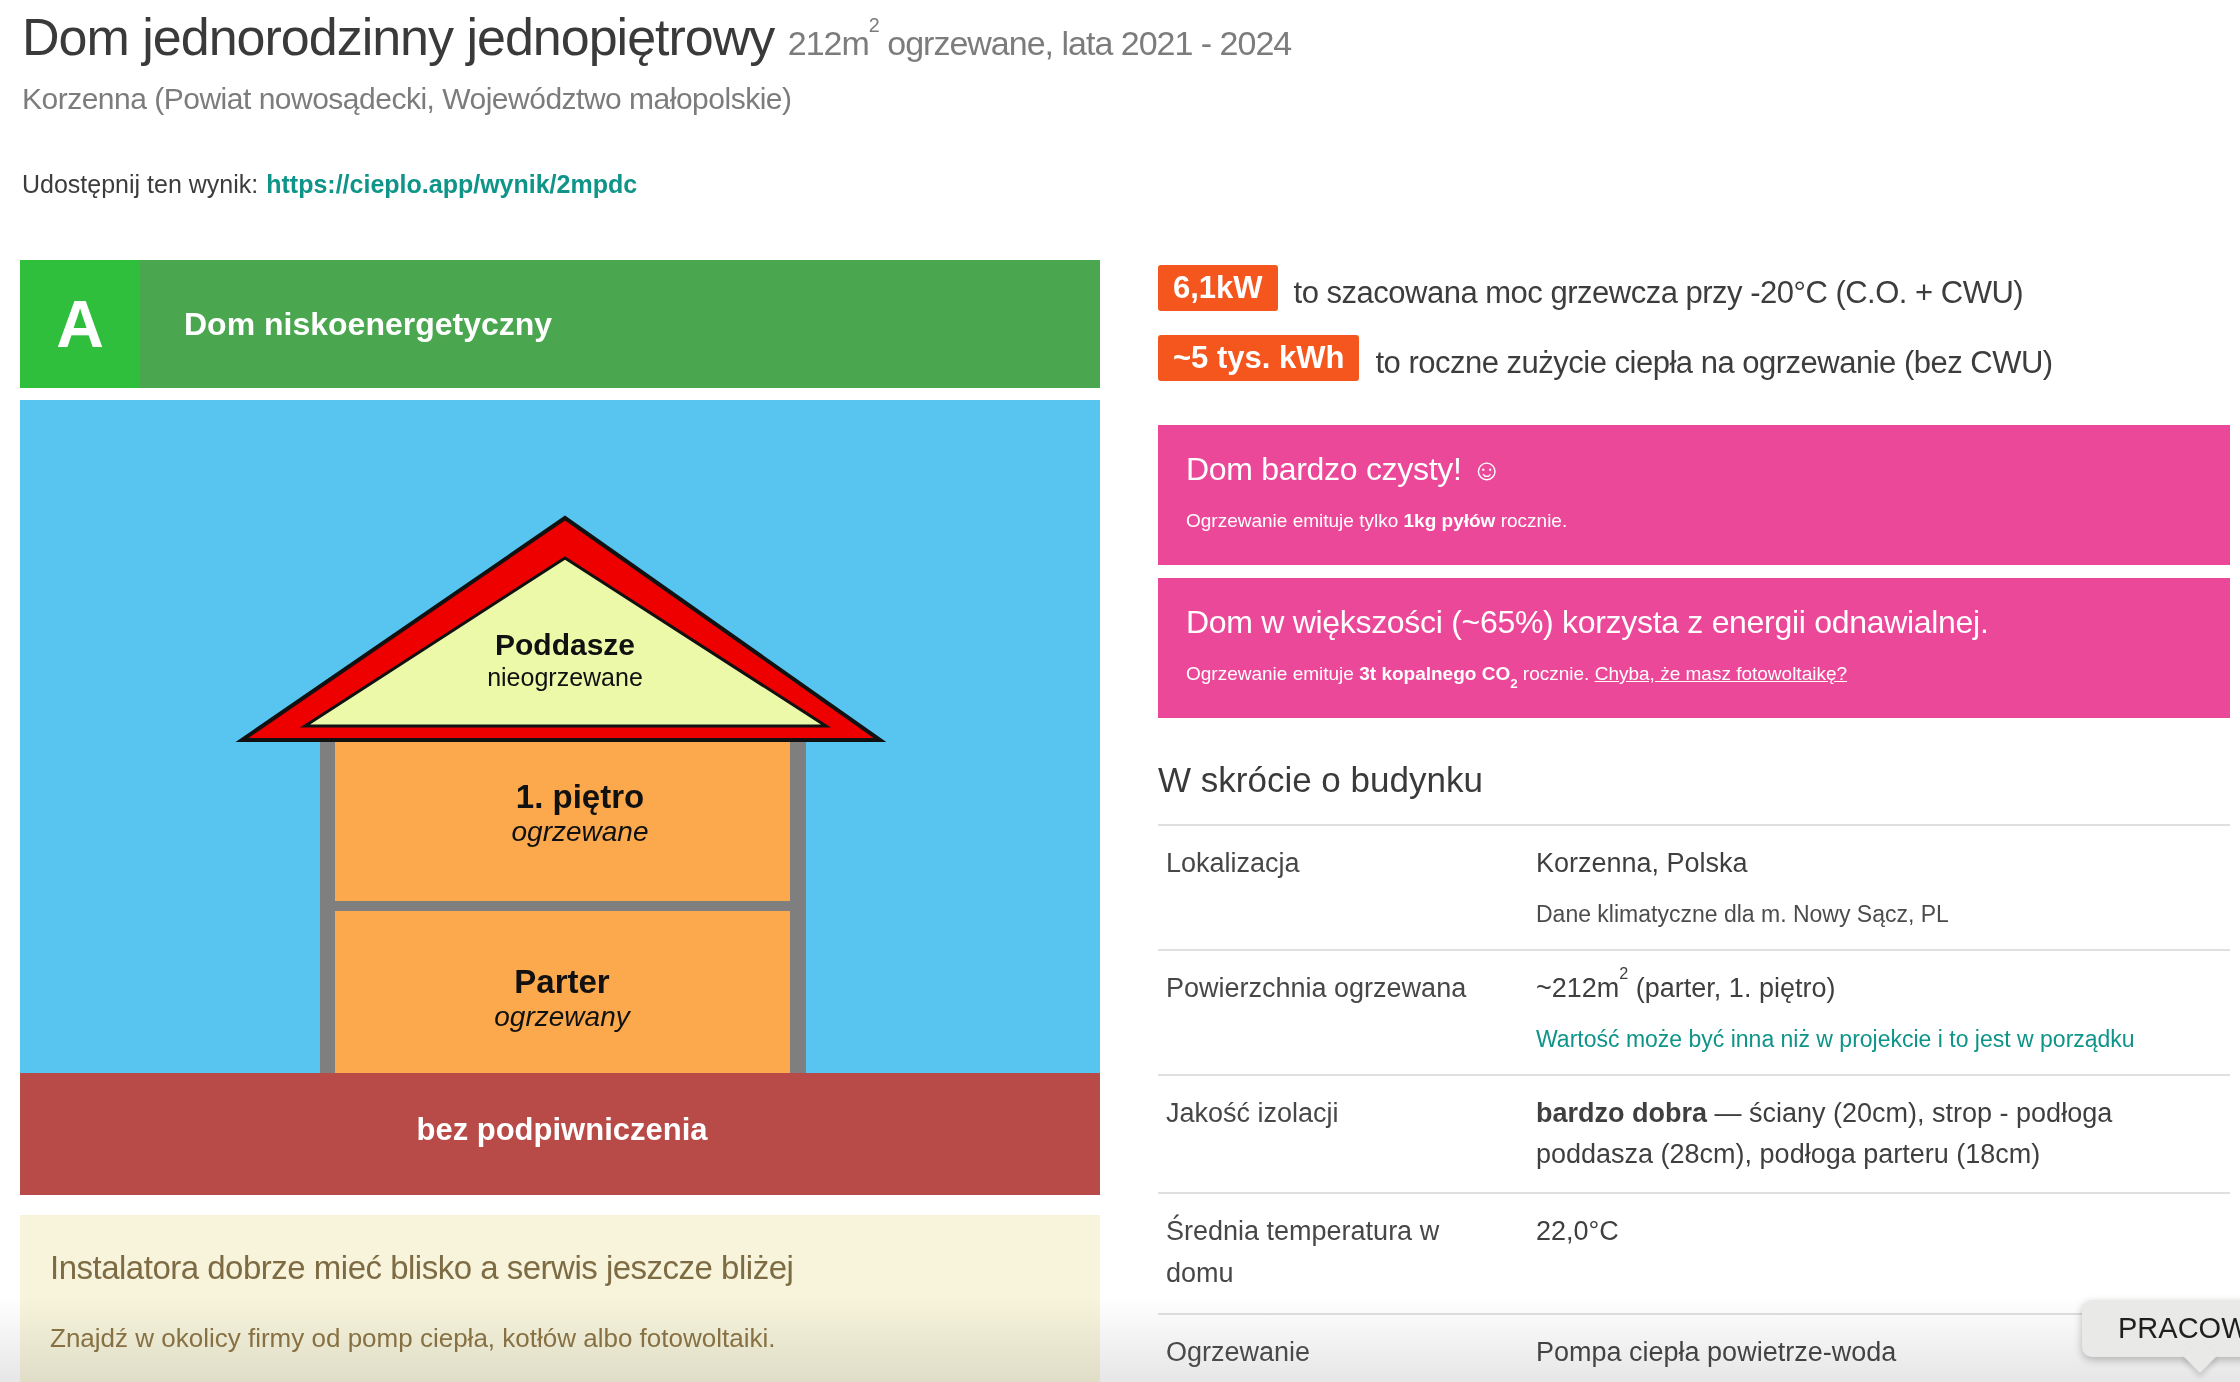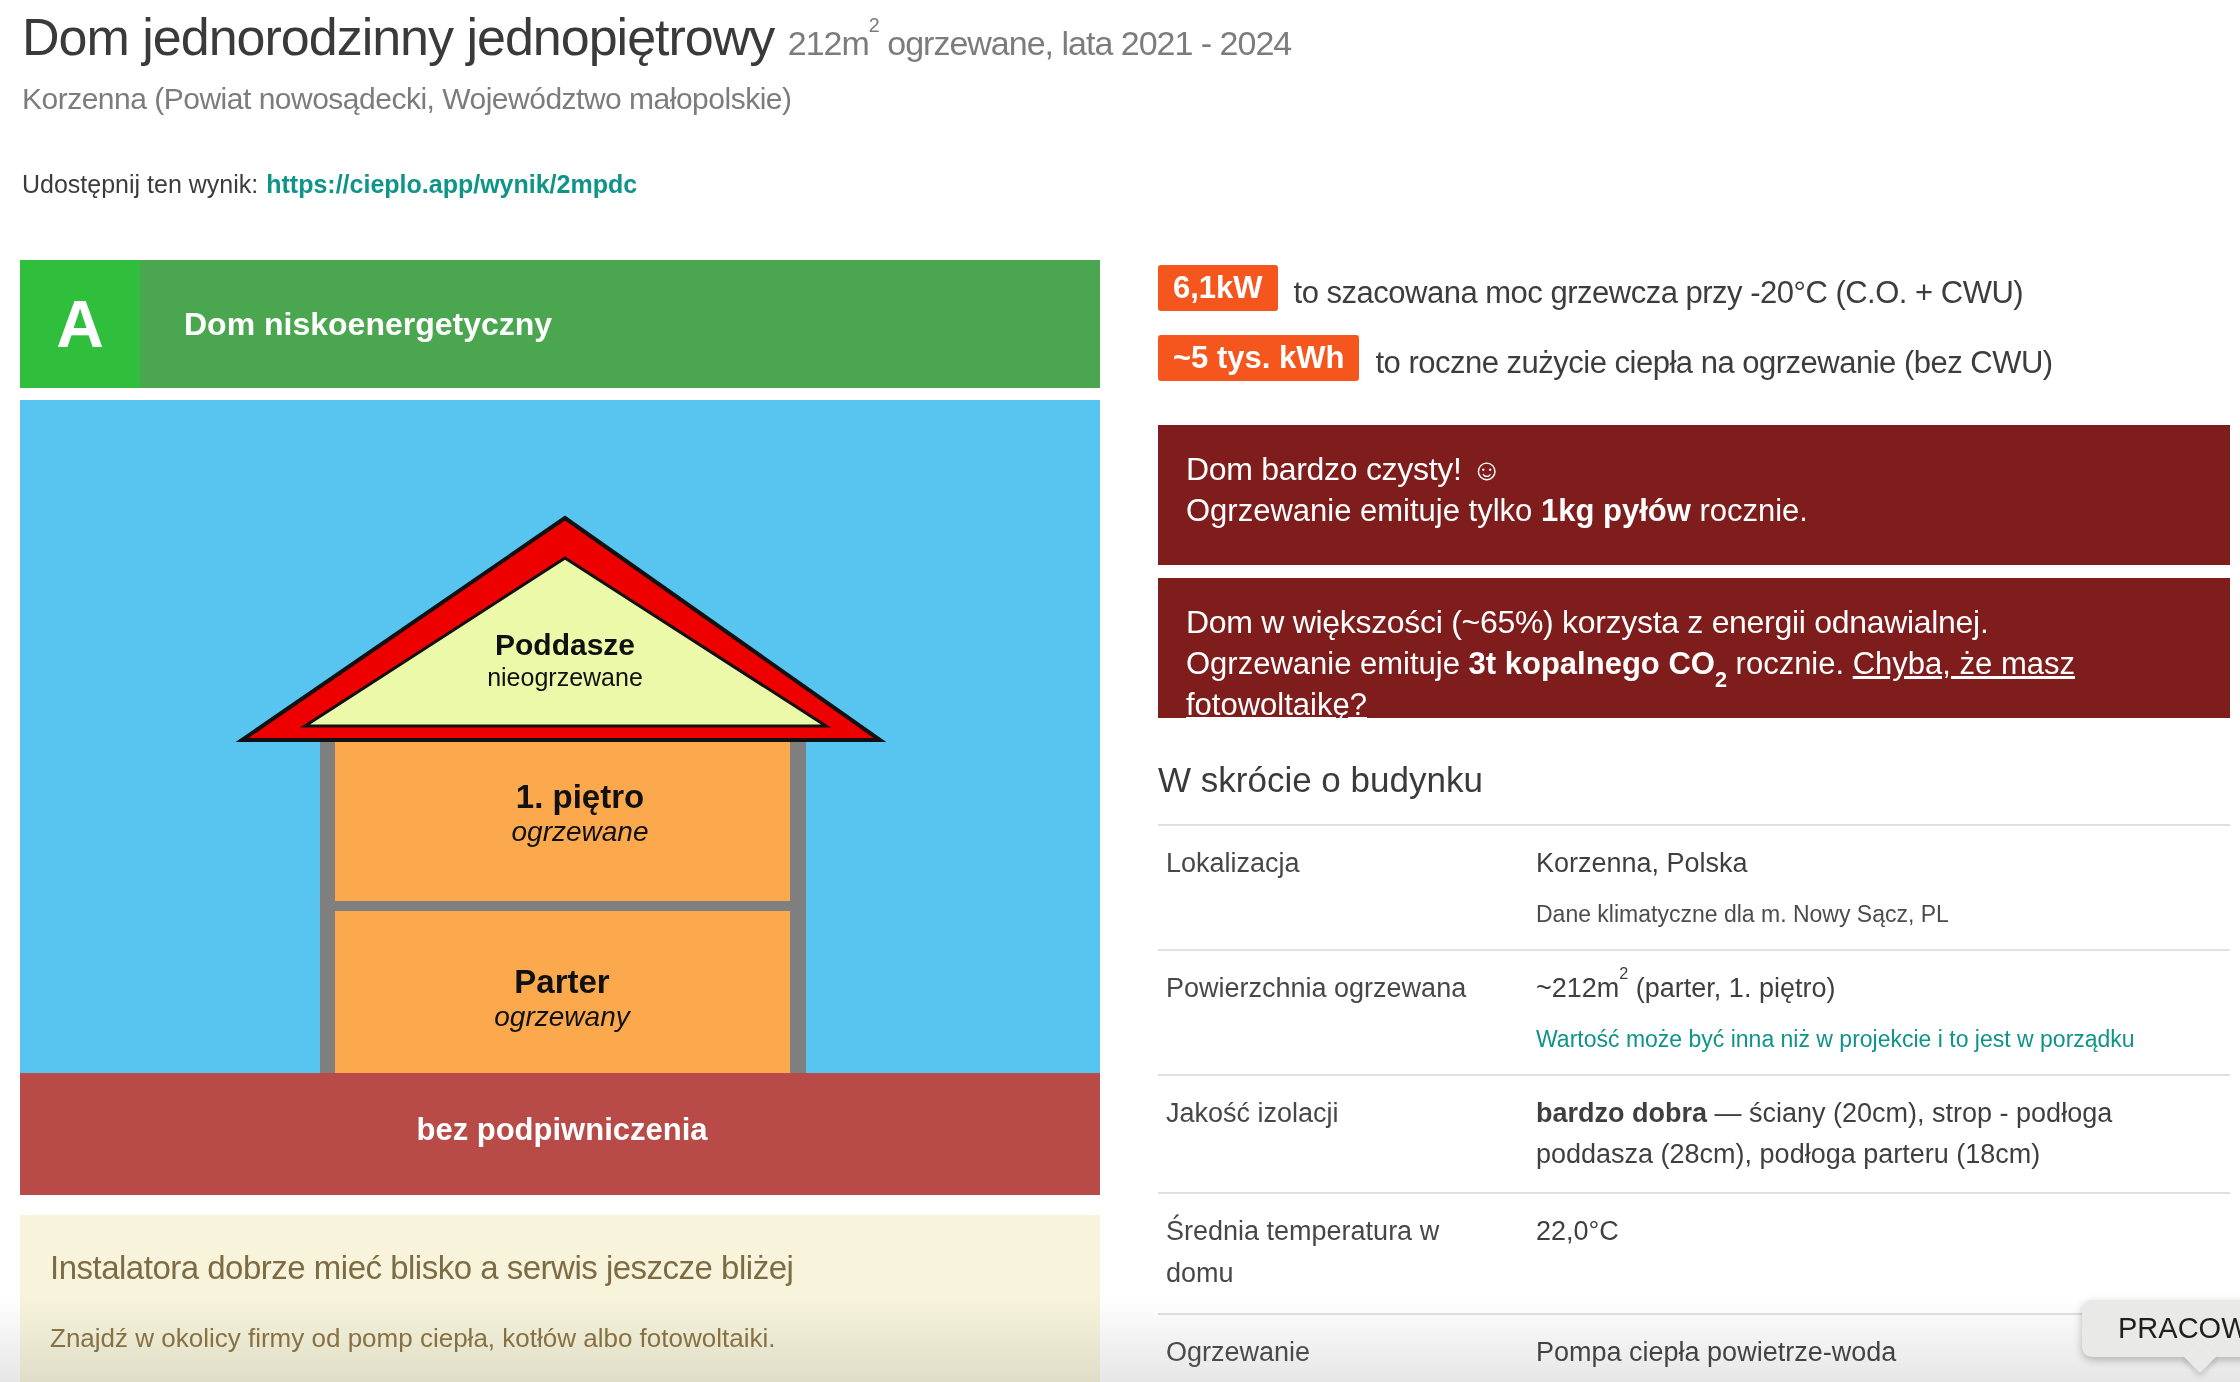--- a/index.html
+++ b/index.html
@@ -45,25 +45,25 @@
   .installer .ititle { font-size:33px; color:#7d6b44; letter-spacing:-0.5px; }
   .installer .isub { margin-top:36px; font-size:26px; color:#8a7240; }
 
   
   .right { position:absolute; left:1158px; top:265px; width:1072px; }
   .stat { display:flex; align-items:flex-end; margin-bottom:24px; }
   .stat .badge { background:#f4561d; color:#fff; font-weight:700; font-size:31px;
                  padding:5px 15px; border-radius:3px; }
   .stat .stext { font-size:31px; color:#3d3d3d; margin-left:16px; letter-spacing:-0.5px; }
 
-  .gbox { background:#7f1d1d; color:#fff; padding:26px 28px; margin-top:0; }
+  .gbox { background:#ec4899; color:#fff; padding:26px 28px; margin-top:0; }
   .gbox.first { margin-top:44px; height:140px; }
   .gbox.second { margin-top:13px; height:140px; }
   .gbox .gtitle { font-size:32px; letter-spacing:-0.3px; }
-  .gbox .gsub { margin-top:5px; font-size:31px; }
+  .gbox .gsub { margin-top:22px; font-size:19px; }
   .gbox .gsub b { font-weight:700; }
   .gbox .glink { color:#fff; text-decoration:underline; cursor:pointer; }
   .gbox sub { font-size:70%; position:relative; bottom:-0.25em; }
   .smiley { font-size:30px; margin-left:10px; }
 
   .sum-heading { margin-top:42px; font-size:35px; font-weight:400; color:#3a3a3a; }
   .sum-table { margin-top:24px; border-top:2px solid #e0e0e0; }
   .srow { display:flex; border-bottom:2px solid #e0e0e0; padding:17px 0 18px 8px; }
   .srow:last-child { border-bottom:none; }
   .srow .cell-label { width:330px; flex:none; font-size:27px; color:#474747; line-height:1.55; padding-right:20px; }

